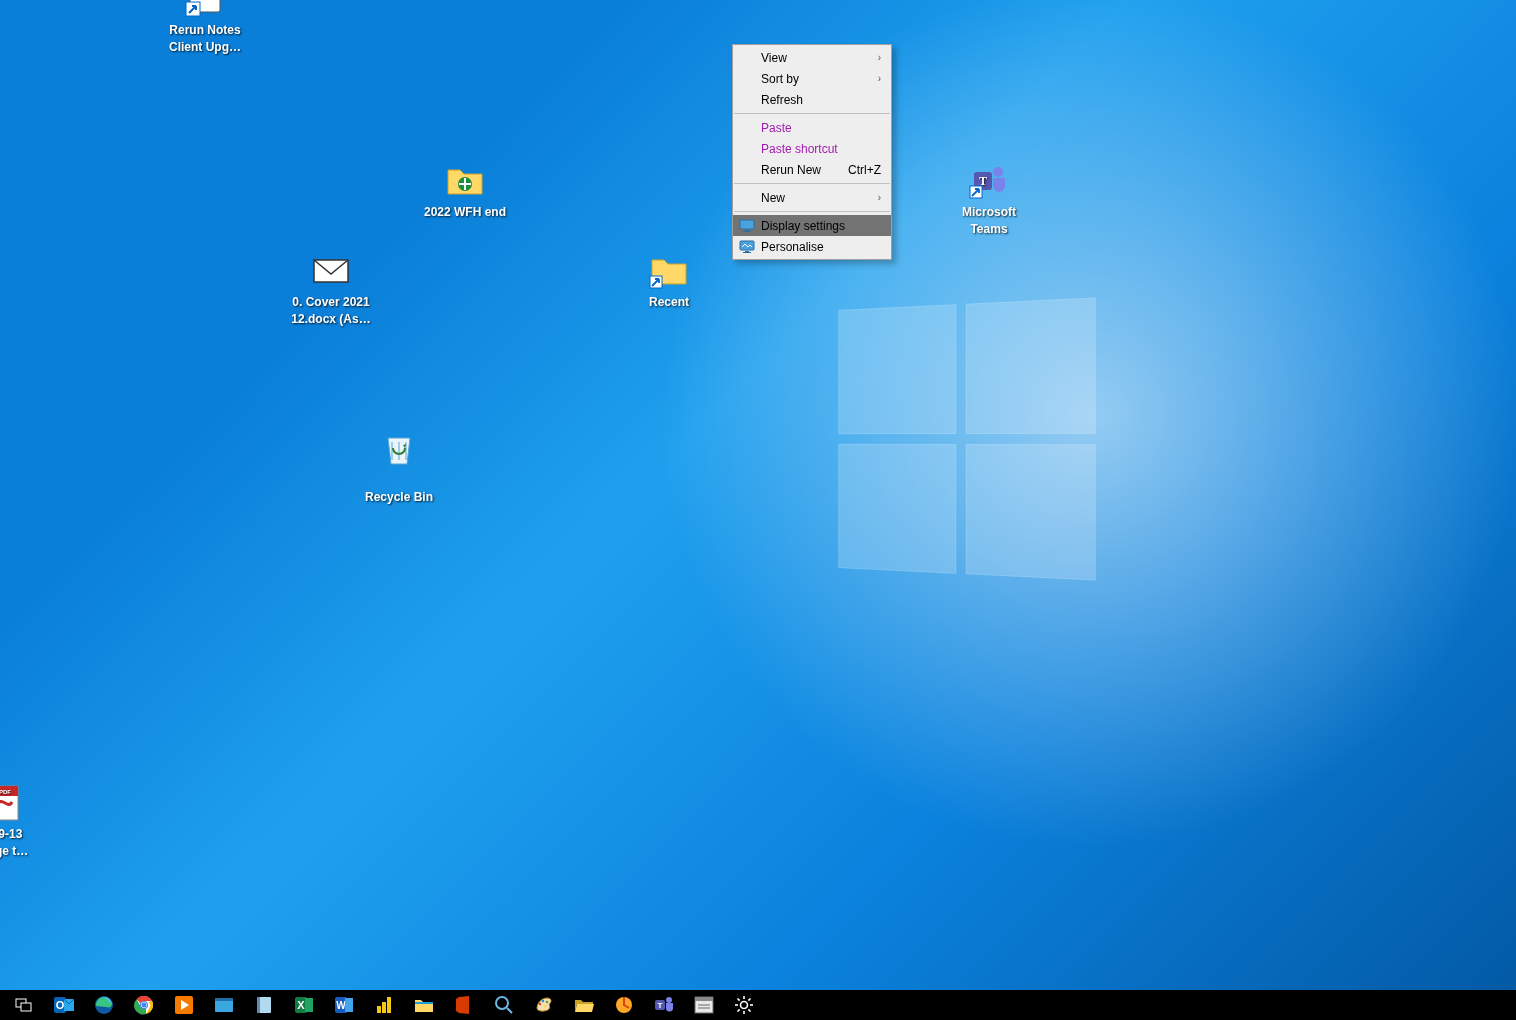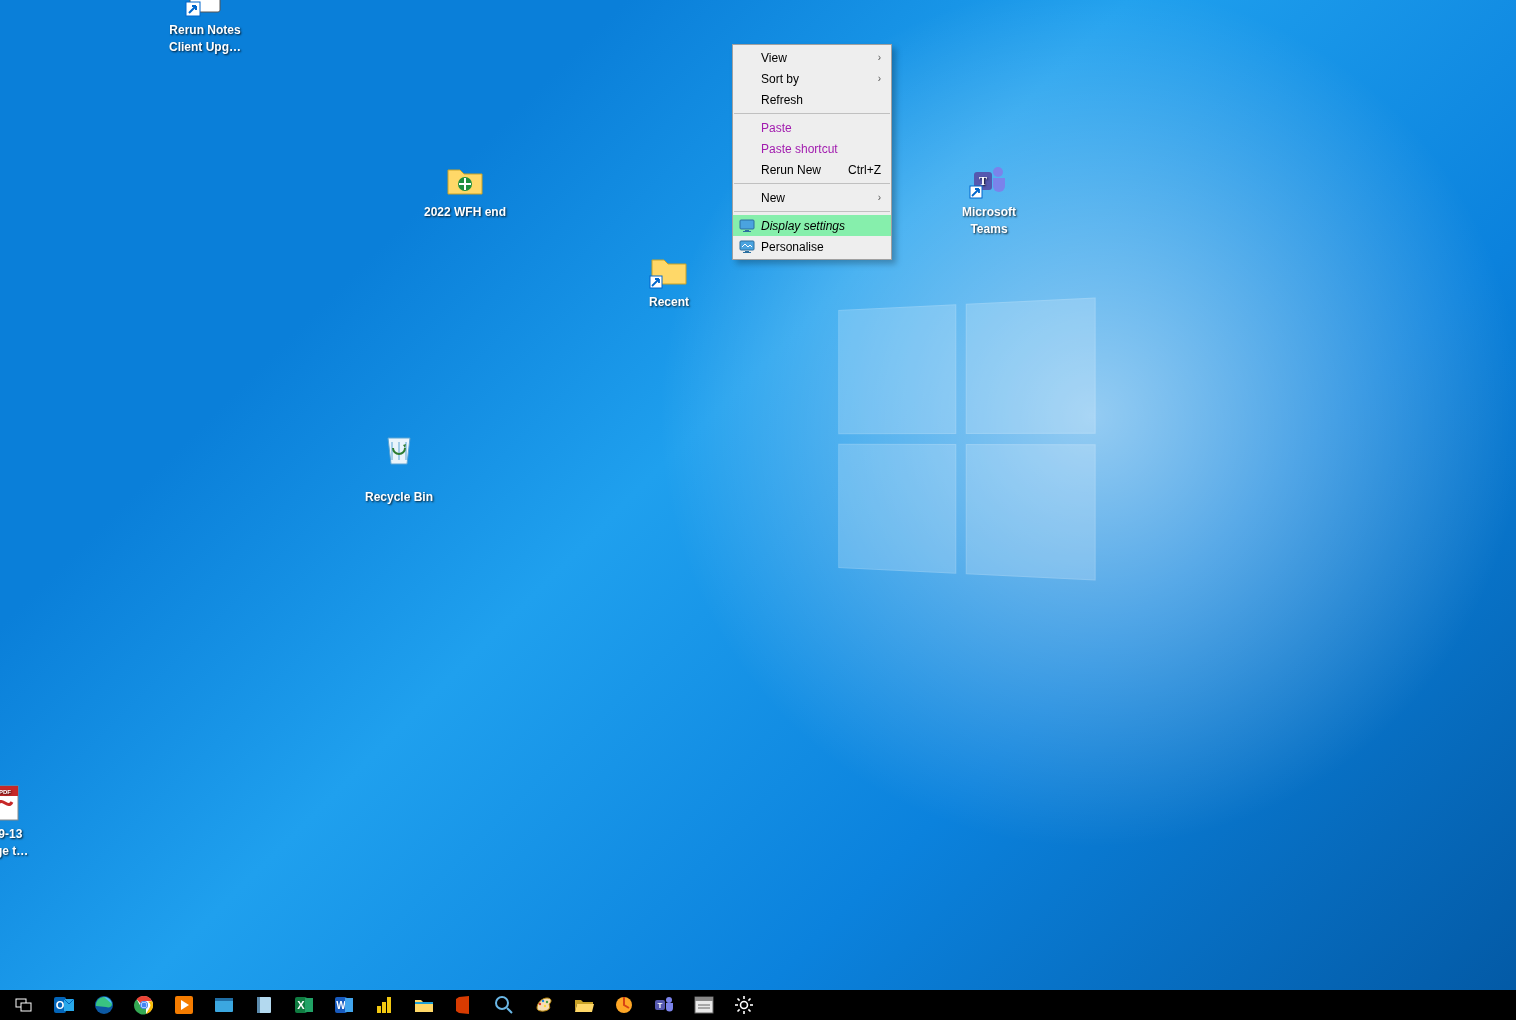--- a/index.html
+++ b/index.html
@@ -57,21 +57,21 @@
     font-size: 12px;
     color: #000;
     padding: 2px 0;
   }
   .ctx .row {
     display: flex; align-items: center;
     height: 21px;
     padding: 0 6px 0 28px;
     position: relative;
   }
-  .ctx .row.hover { background: #86efac; font-style: italic; }
+  .ctx .row.hover { background: #737373; }
   .ctx .row.disabled { color: #a21caf; }
   .ctx .row .shortcut { margin-left: auto; padding-right: 4px; }
   .ctx .row .arrow {
     margin-left: auto; padding-right: 4px;
     font-size: 10px; color: #555;
   }
   .ctx .sep {
     height: 1px; background: #c0c0c0;
     margin: 3px 1px;
   }
@@ -122,20 +122,29 @@
       <svg viewBox="0 0 42 42">
           <path d="M4 10 h12 l4 4 h18 v20 h-34 z" fill="#ffd868" stroke="#c9a227"></path>
           <circle cx="21" cy="24" r="7" fill="#1e8e3e"></circle>
           <path d="M21 18 v12 M15 24 h12" stroke="#fff" stroke-width="2"></path>
         </svg>
     </div>
     <span class="label">2022 WFH end</span>
   </div>
 
 
+  <div class="dicon" style="left:286px; top:250px;">
+    <div class="glyph">
+      <svg viewBox="0 0 42 42">
+          <rect x="4" y="10" width="34" height="22" fill="#fff" stroke="#333" stroke-width="1.5"></rect>
+          <path d="M4 10 L21 24 L38 10" fill="none" stroke="#333" stroke-width="1.5"></path>
+        </svg>
+    </div>
+    <span class="label">0. Cover 2021 12.docx (As…</span>
+  </div>
 
   <div class="dicon" style="left:354px; top:428px;gap:17px;">
     <div class="glyph">
       <svg viewBox="0 0 42 42">
           <path d="M10 10 h22 l-3 26 h-16 z" fill="#e9f4fb" stroke="#5aa4d4"></path>
           <path d="M14 14 v18 M21 14 v18 M28 14 v18" stroke="#5aa4d4"></path>
           <path d="M15 20 a6 6 0 1 0 12 0" fill="none" stroke="#2e7d32" stroke-width="2"></path>
           <path d="M27 20 l-2 -3 l3 -1" fill="#2e7d32"></path>
         </svg>
     </div>

